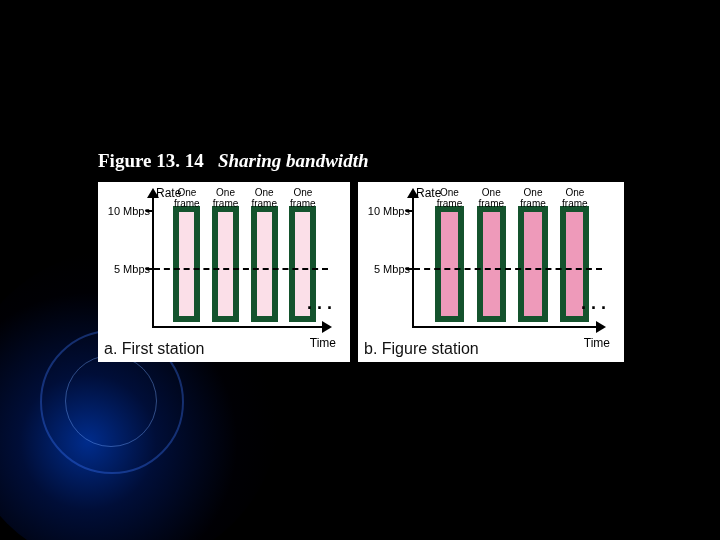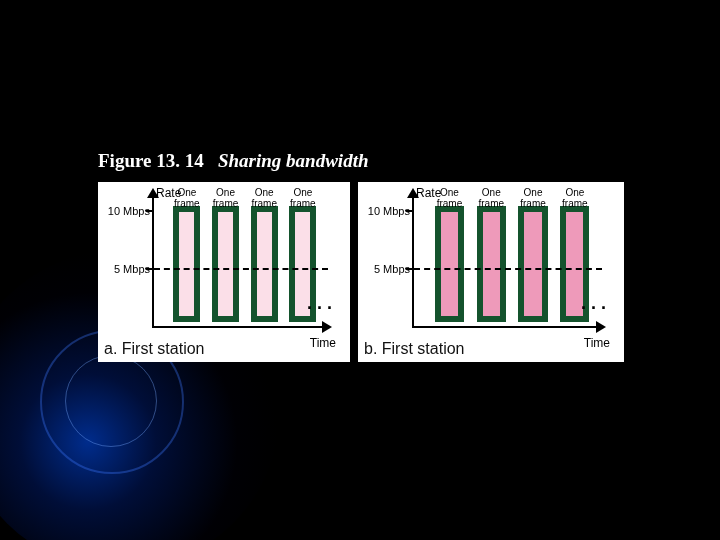--- a/index.html
+++ b/index.html
@@ -101,15 +101,15 @@
             <div class="lbl">One<br>frame</div>
           </div>
         </div>
       <span class="dots" style="right:-4px;bottom:20px">. . .</span>
     <div class="tick" style="bottom: 122px;"></div>
         <div class="ticklbl" style="bottom: 117px;">10 Mbps</div>
         <div class="tick" style="bottom: 64px;"></div>
         <div class="ticklbl" style="bottom: 59px;">5 Mbps</div>
         <div class="dashed" style="bottom: 64px;"></div>
       </div>
-    <div class="subcap">b. First station</div>
+    <div class="subcap">b. Figure station</div>
   </div>
 </div>
 
 </body></html>

